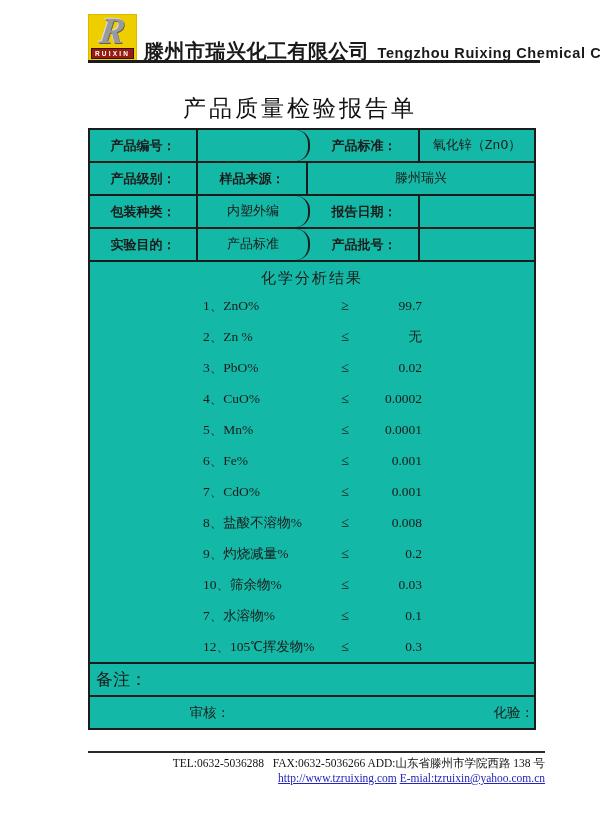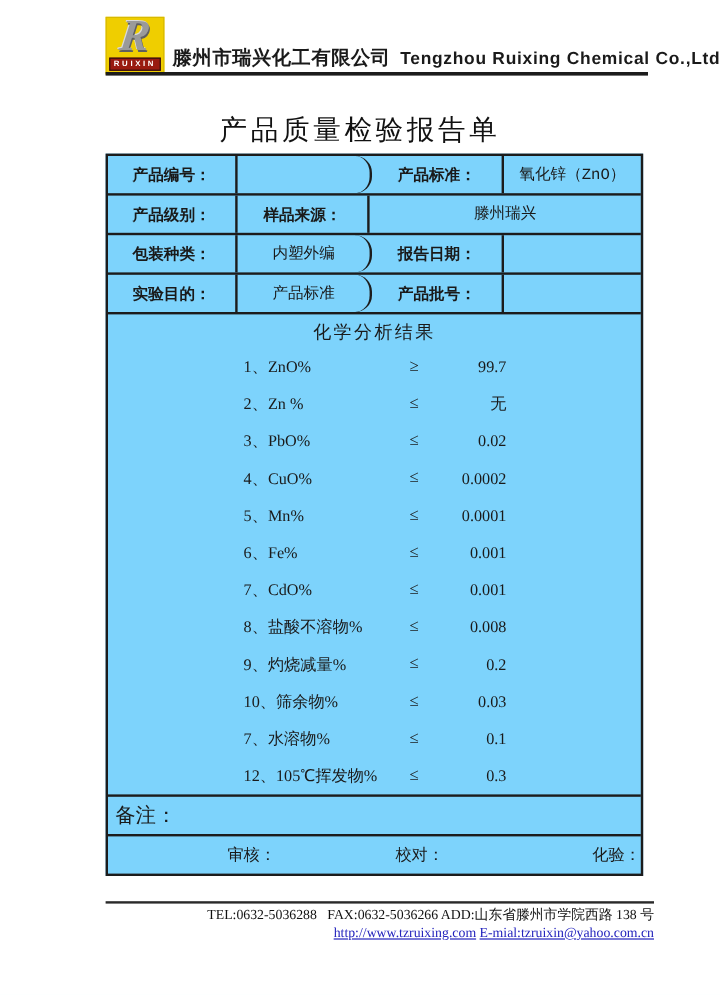--- a/index.html
+++ b/index.html
@@ -26,41 +26,41 @@
     position:absolute; left:2px; right:2px; bottom:2px; height:11px;
     background:#991a10; border:1px solid #30110d; color:#ffffff;
     font-family:"Liberation Sans",sans-serif; font-weight:bold;
     font-size:6.5px; letter-spacing:2.2px; text-align:center; line-height:9px;
   }
   .company-line {
     position:absolute; left:144px; top:38px; width:410px; white-space:nowrap;
   }
   .company-cn {
     font-family:Liberation Sans, sans-serif; font-weight:bold;
-    font-size:16px; letter-spacing:0.5px;
+    font-size:20px; letter-spacing:0.5px;
   }
   .company-en {
     font-family:"Liberation Sans","DejaVu Sans",sans-serif; font-weight:bold;
     font-size:14.5px; letter-spacing:0.6px; margin-left:4px;
   }
   .header-rule {
     position:absolute; left:88px; top:60px; width:452px; height:3px; background:#1c1c1c;
   }
 
   
   .doc-title {
     position:absolute; left:0; top:93px; width:600px; text-align:center;
     font-family:"Liberation Sans","DejaVu Sans",sans-serif;
     font-weight:normal; font-size:23px; letter-spacing:3px; color:#111;
   }
 
   
   .report-table {
     position:absolute; left:88px; top:128px; width:448px;
-    border:2px solid #1c1c1c; background:#7dd3fc;
+    border:2px solid #1c1c1c; background:#14b8a6;
   }
   .info-row { display:flex; height:33px; border-bottom:2px solid #1c1c1c; }
   .info-row .cell {
     height:31px; line-height:31px; text-align:center; overflow:hidden;
     border-right:2px solid #1c1c1c; font-size:13px;
   }
   .cell.label {
     font-family:"Liberation Sans","DejaVu Sans",sans-serif; font-weight:bold;
   }
   .cell.value { font-family:Liberation Mono, monospace;border-radius:14px; }
@@ -207,21 +207,20 @@
         <span class="a-val">0.3</span>
       </div>
     </div>
 
     <div class="remarks-row">
       <span>备注：</span>
     </div>
 
     <div class="signoff-row">
       <span class="signoff-cell">审核：</span>
-      <span class="signoff-cell">校对：</span>
       <span class="signoff-cell last">化验：</span>
     </div>
   </div>
 
   <div class="footer">
     <div class="footer-line1">TEL:0632-5036288   FAX:0632-5036266 ADD:山东省滕州市学院西路 138 号</div>
     <div class="footer-line2">
       <span class="footer-link">http://www.tzruixing.com</span>
       <span class="footer-link">E-mial:tzruixin@yahoo.com.cn</span>
     </div>

